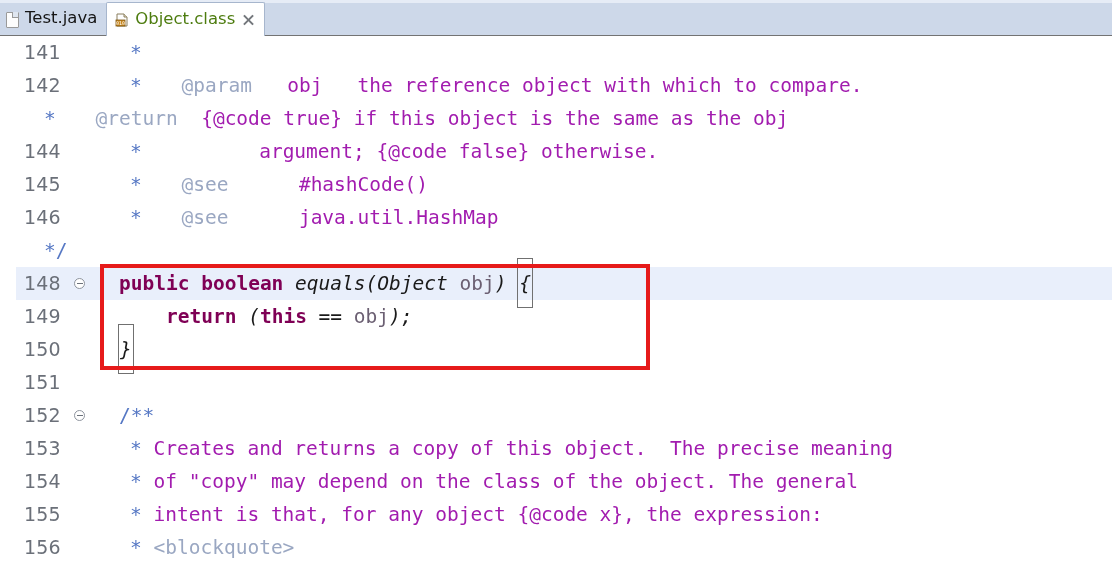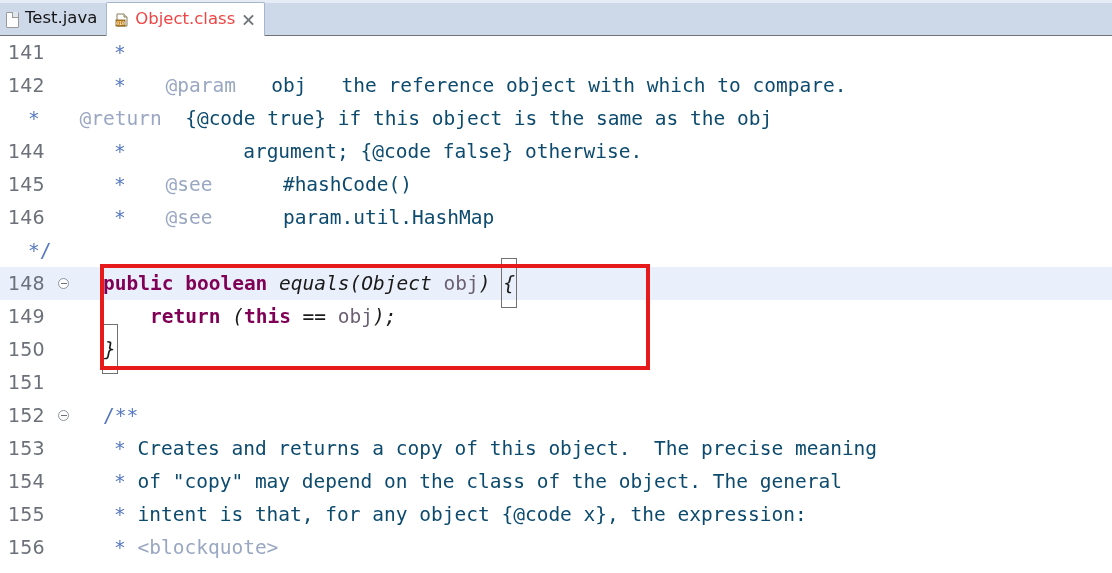--- a/index.html
+++ b/index.html
@@ -38,21 +38,21 @@
     position: relative;
     z-index: 2;
     height: 33px;
     display: flex;
     align-items: center;
     gap: 5px;
     padding: 0 9px 0 7px;
     box-sizing: border-box;
     font-size: 16.5px;
     font-family: "DejaVu Sans", sans-serif;
-    color: #ef4444;
+    color: #4d7c0f;
     white-space: nowrap;
     cursor: default;
   }
   .tab.inactive {
     background: transparent;
     color: #151515;
     padding-left: 4px;
   }
   .tab.active {
     background: #ffffff;
@@ -106,20 +106,21 @@
   }
   .tab-close::before{ transform: rotate(45deg); }
   .tab-close::after { transform: rotate(-45deg); }
 
   
   .editor {
     position: relative;
     height: 537px;
     background: #ffffff;
     overflow: hidden;
+    padding-left: 16px;
   }
 
   .code-area {
     position: relative;
     font-family: "DejaVu Sans Mono", monospace;
     font-size: 19.5px;
     line-height: 33px;
   }
 
   .row {
@@ -176,21 +177,21 @@
     position: relative;
     height: 33px;
     flex: 1 1 auto;
     display: flex;
     align-items: center;
     padding-left: 0;
     box-sizing: border-box;
   }
 
   
-  .cmt      { color: #0c4a6e; }            
+  .cmt      { color: #a21caf; }            
   .cmt-star { color: #5577c4; }            
   .tag      { color: #9aa7c2; margin-left: 28px; }            
   .html     { color: #9aa7c2; }            
   .kw       { color: #7f0055; font-weight: bold; }
   .plain    { color: #1a1a1a; font-style: italic; }
   .param    { color: #6b5f72; }
 
   .brkt {
     display: inline-block;
     position: relative;
@@ -239,21 +240,21 @@
 
 </div>
 
 <div class="editor">
   <div class="code-area" id="code-area">
       <div class="row"><div class="gutter"><span class="lineno">141</span><span class="fold"></span></div><div class="content"><span style="padding-left: 28px;"><span class="cmt-star">*</span></span></div></div>
       <div class="row"><div class="gutter"><span class="lineno">142</span><span class="fold"></span></div><div class="content"><span style="padding-left: 28px;"><span class="cmt-star">* </span><span class="tag">@param</span><span class="cmt">   obj   the reference object with which to compare.</span></span></div></div>
       <div class="row"><div class="content"><span style="padding-left: 28px;"><span class="cmt-star">* </span><span class="tag">@return</span><span class="cmt">  {@code true} if this object is the same as the obj</span></span></div></div>
       <div class="row"><div class="gutter"><span class="lineno">144</span><span class="fold"></span></div><div class="content"><span style="padding-left: 28px;"><span class="cmt-star">*</span><span class="cmt">          argument; {@code false} otherwise.</span></span></div></div>
       <div class="row"><div class="gutter"><span class="lineno">145</span><span class="fold"></span></div><div class="content"><span style="padding-left: 28px;"><span class="cmt-star">* </span><span class="tag">@see</span><span class="cmt">      #hashCode()</span></span></div></div>
-      <div class="row"><div class="gutter"><span class="lineno">146</span><span class="fold"></span></div><div class="content"><span style="padding-left: 28px;"><span class="cmt-star">* </span><span class="tag">@see</span><span class="cmt">      param.util.HashMap</span></span></div></div>
+      <div class="row"><div class="gutter"><span class="lineno">146</span><span class="fold"></span></div><div class="content"><span style="padding-left: 28px;"><span class="cmt-star">* </span><span class="tag">@see</span><span class="cmt">      java.util.HashMap</span></span></div></div>
       <div class="row"><div class="content"><span style="padding-left: 28px;"><span class="cmt-star">*/</span></span></div></div>
       <div class="row current"><div class="gutter"><span class="lineno">148</span><span class="fold on"></span></div><div class="content"><span style="padding-left: 17px;"><span class="kw">public boolean </span><span class="plain">equals(Object </span><span class="param">obj</span><span class="plain">) </span><span class="plain brkt">{</span></span></div></div>
       <div class="row"><div class="gutter"><span class="lineno">149</span><span class="fold"></span></div><div class="content"><span style="padding-left: 17px;"><span class="plain">    </span><span class="kw">return</span><span class="plain"> (</span><span class="kw">this</span><span class="plain"> == </span><span class="param">obj</span><span class="plain">);</span></span></div></div>
       <div class="row"><div class="gutter"><span class="lineno">150</span><span class="fold"></span></div><div class="content"><span style="padding-left: 17px;"><span class="plain brkt">}</span></span></div></div>
       <div class="row"><div class="gutter"><span class="lineno">151</span><span class="fold"></span></div><div class="content"><span style="padding-left: 17px;"></span></div></div>
       <div class="row"><div class="gutter"><span class="lineno">152</span><span class="fold on"></span></div><div class="content"><span style="padding-left: 17px;"><span class="cmt-star">/**</span></span></div></div>
       <div class="row"><div class="gutter"><span class="lineno">153</span><span class="fold"></span></div><div class="content"><span style="padding-left: 28px;"><span class="cmt-star">* </span><span class="cmt">Creates and returns a copy of this object.  The precise meaning</span></span></div></div>
       <div class="row"><div class="gutter"><span class="lineno">154</span><span class="fold"></span></div><div class="content"><span style="padding-left: 28px;"><span class="cmt-star">* </span><span class="cmt">of "copy" may depend on the class of the object. The general</span></span></div></div>
       <div class="row"><div class="gutter"><span class="lineno">155</span><span class="fold"></span></div><div class="content"><span style="padding-left: 28px;"><span class="cmt-star">* </span><span class="cmt">intent is that, for any object {@code x}, the expression:</span></span></div></div>
       <div class="row"><div class="gutter"><span class="lineno">156</span><span class="fold"></span></div><div class="content"><span style="padding-left: 28px;"><span class="cmt-star">* </span><span class="html">&lt;blockquote&gt;</span></span></div></div>

